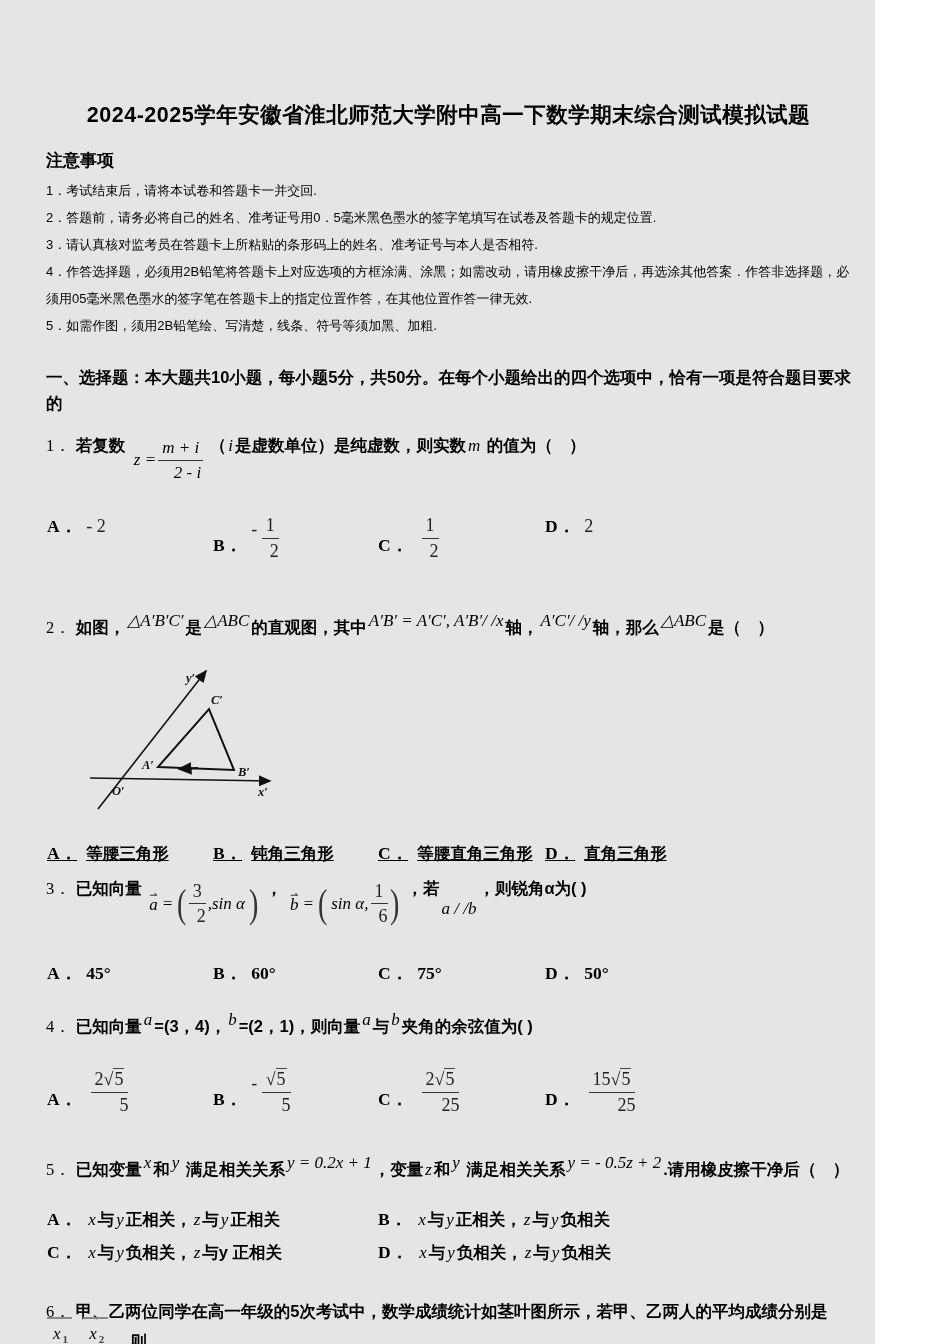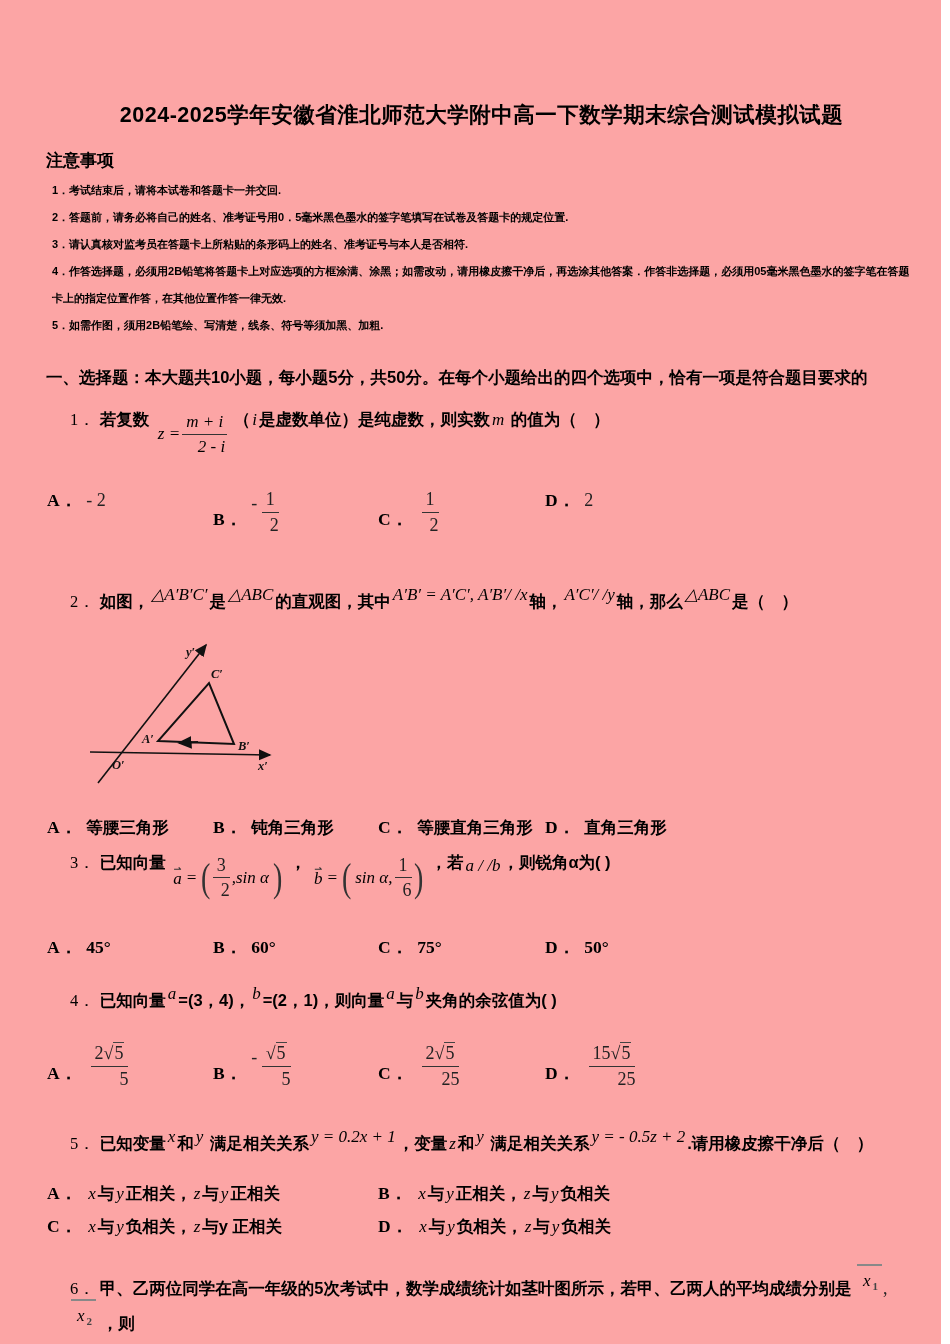--- a/index.html
+++ b/index.html
@@ -3,41 +3,41 @@
 <meta charset="utf-8">
 <style>
   * { margin:0; padding:0; box-sizing:border-box; }
   html, body { background:#ffffff; }
   body {
     width:950px; height:1344px;
     font-family:"Liberation Sans", sans-serif;
     color:#000;
   }
   .page {
-    width:941px; height:1344px;
+    width:875px; height:1344px;
     padding:100px 24px 0 46px;
-    overflow:hidden; background:#fca5a5;
+    overflow:hidden; background:#e5e5e5;
     position:relative;
   }
   .title {
     text-align:center; font-size:21.5px; font-weight:700;
     letter-spacing:0.5px; margin-bottom:20px;
   }
   .notice-h { font-size:17px; font-weight:700; margin-bottom:5px; }
-  .nitem { font-size:11px; font-weight:700; line-height:27px;margin-left:6px; }
+  .nitem { font-size:13px; font-weight:400; line-height:27px; }
   .sec { font-size:16.5px; font-weight:700; margin-top:25px; line-height:26px; }
 
-  .qline { font-size:16.5px; font-weight:600; line-height:26px;margin-left:24px; }
+  .qline { font-size:16.5px; font-weight:600; line-height:26px; }
   .qnum { font-family:"Liberation Serif", serif; font-weight:400; margin-right:5px; }
 
   
   .mi { font-family:"Liberation Serif", serif; font-style:italic; font-weight:400; font-size:17px; padding:0 2px; }
   .mn { font-family:"Liberation Serif", serif; font-style:normal; font-weight:400; font-size:18px; color:#222; }
   .msup { position:relative; top:-7px; display:inline-block; }
-  .low  { position:relative; top:3px; display:inline-block; }
+  .low  { position:relative; top:20px; display:inline-block; }
 
   .fblock { display:inline-flex; align-items:center; vertical-align:-14px; margin:0 2px; }
   .vmid   { display:inline-flex; align-items:center; vertical-align:-16px; margin:0 1px; }
   .frac { display:inline-block; text-align:right; vertical-align:bottom; line-height:1.25; }
   .frac .fn { display:block; border-bottom:1.4px solid #333; padding:0 4px 1px; }
   .frac .fd { display:block; padding-top:1px; }
   .fup { vertical-align:-6px; }
   .fsign { vertical-align:16px; display:inline-block; }
   .rt { border-top:1.5px solid #444; padding:0 1px; }
   .bigp { font-family:"Liberation Serif", serif; font-size:40px; font-weight:300;
@@ -53,21 +53,21 @@
   .optrow { display:grid; grid-template-columns:166px 165px 167px 1fr; margin-left:1px; }
   .optrow2 { display:grid; grid-template-columns:331px 1fr; margin-left:1px; row-gap:9px; }
   .opt { white-space:nowrap; }
   .olabel { font-family:"Liberation Serif", serif; font-weight:700; font-size:17.5px; margin-right:9px; }
   .otext { font-size:16.5px; font-weight:600; }
   .odeg { font-family:"Liberation Serif", serif; font-weight:700; font-size:17.5px; }
   .m-q1 { margin-top:16px; min-height:52px; }
   .m-q1opts { margin-top:30px; min-height:56px; }
   .m-q2 { margin-top:44px; }
   .m-fig { margin:16px 0 8px 40px; }
-  .m-q2opts { margin-top:12px; }
+  .m-q2opts { margin-top:12px;text-decoration:underline; }
   .m-q3 { margin-top:10px; min-height:64px; }
   .m-q3opts { margin-top:22px; }
   .m-q4 { margin-top:28px; }
   .m-q4opts { margin-top:28px; min-height:60px; }
   .m-q5 { margin-top:28px; }
   .m-q5opts { margin-top:24px; }
   .m-q6 { margin-top:34px; }
 
   svg text { font-family:"Liberation Serif", serif; font-style:italic; font-size:12.5px; fill:#111; font-weight:700; }
 </style>

